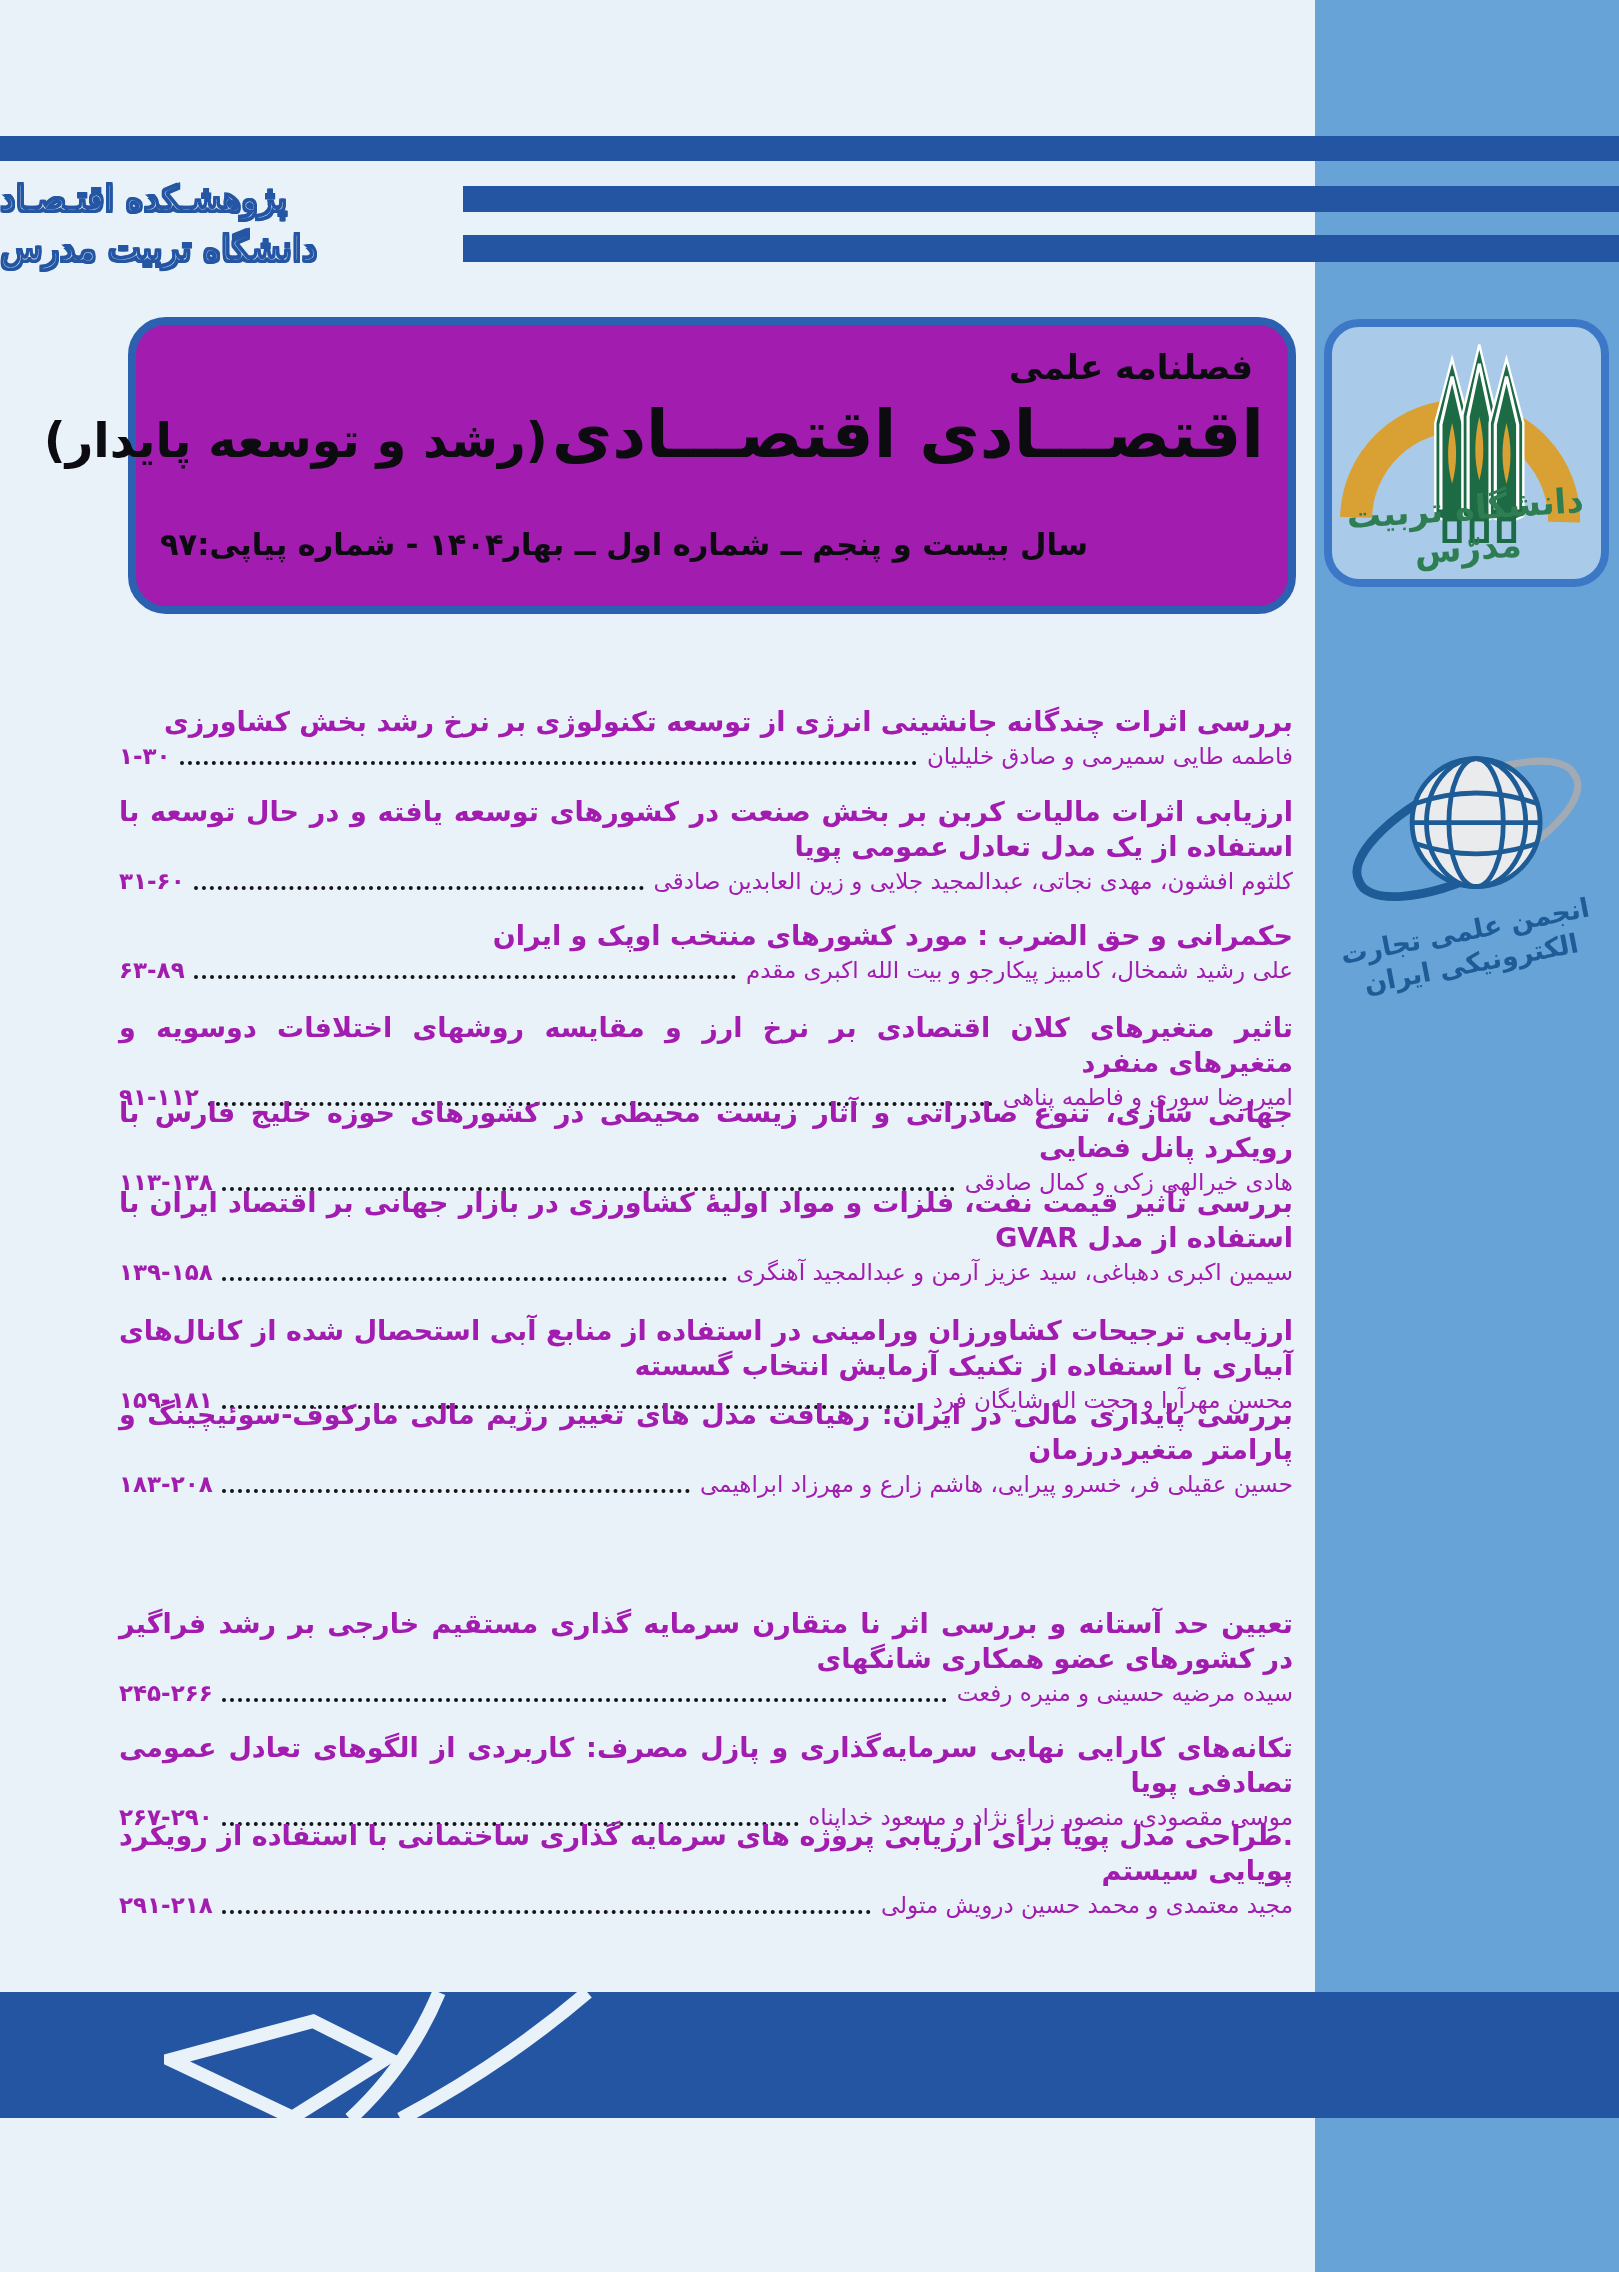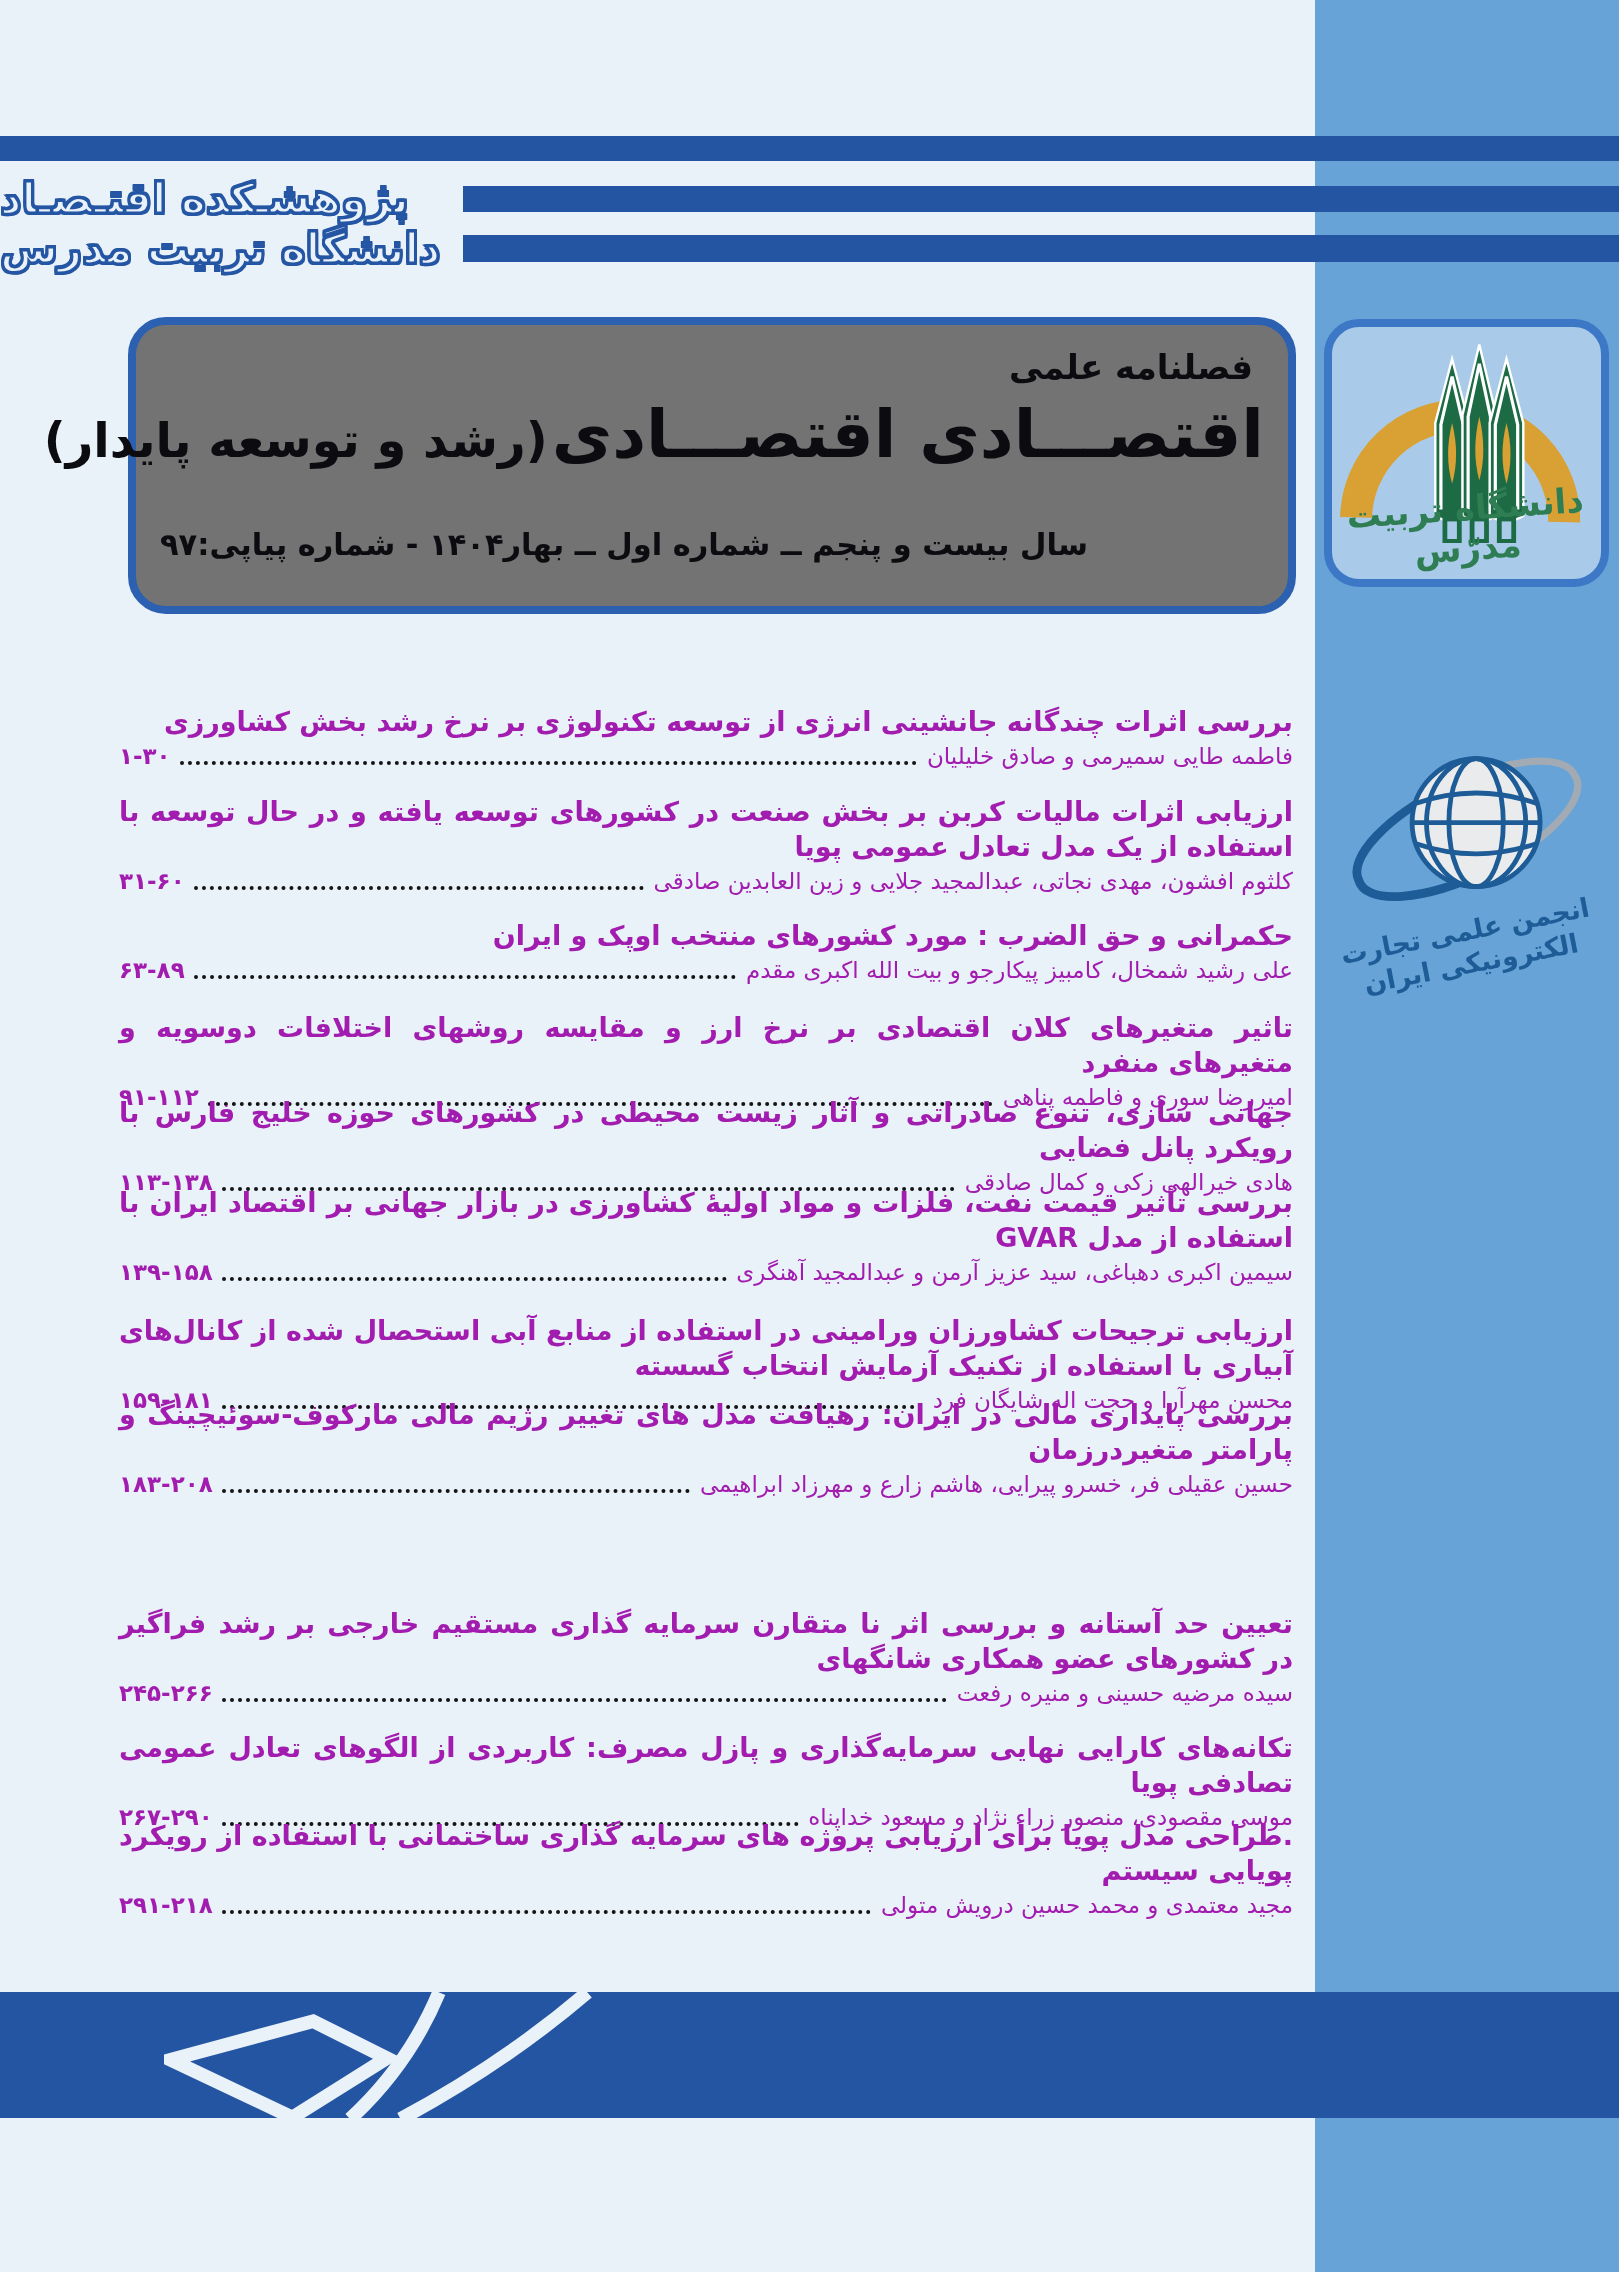--- a/index.html
+++ b/index.html
@@ -6,28 +6,28 @@
   #page{position:relative;width:1619px;height:2273px;background:#e9f1f9;overflow:hidden;
         font-family:"DejaVu Sans","Liberation Sans",sans-serif;direction:rtl;}
   .abs{position:absolute;}
   
   #sidebar{left:1315px;top:0;width:305px;height:2273px;background:#67a3d7;}
   .bar{background:#2355a3;}
   #bar1{left:0;top:136px;width:1619px;height:25px;}
   #bar2{left:463px;top:186px;width:1156px;height:26px;}
   #bar3{left:463px;top:235px;width:1156px;height:27px;}
   .inst-line{left:0;width:459px;height:58px;line-height:58px;text-align:left;direction:rtl;
-    font-size:42px;font-weight:700;color:#e9f1f9;letter-spacing:0.8px;
+    font-size:35px;font-weight:400;color:#e9f1f9;letter-spacing:0.8px;
     -webkit-text-stroke:2.8px #2456a4;
     text-shadow:1.6px 0 0 #2456a4,-1.6px 0 0 #2456a4,0 1.6px 0 #2456a4,0 -1.6px 0 #2456a4,
                 1.6px 1.6px 0 #2456a4,-1.6px -1.6px 0 #2456a4,1.6px -1.6px 0 #2456a4,-1.6px 1.6px 0 #2456a4;}
   #inst1{top:170px;} #inst2{top:220px;}
   
   #title-box{left:128px;top:317px;width:1168px;height:297px;box-sizing:border-box;
-    border:8.8px solid #2c60b0;border-radius:38px;background:#737373;}
+    border:8.8px solid #2c60b0;border-radius:38px;background:#a21caf;}
   #kicker{position:absolute;top:22.4px;right:35px;left:35px;text-align:right;
     font-size:34px;font-weight:900;color:#0b0b10;}
   #main-title{position:absolute;top:71px;left:16px;right:24px;text-align:center;
     color:#0b0b10;white-space:nowrap;}
   #main-title .big{font-size:66px;font-weight:900;}
   #main-title .paren{font-size:48px;font-weight:900;}
   #subtitle{position:absolute;top:202px;left:24px;right:24px;text-align:left;
     font-size:30.5px;font-weight:800;color:#0b0b10;}
   
   #logo-box{left:1324px;top:319px;width:285px;height:268px;box-sizing:border-box;

